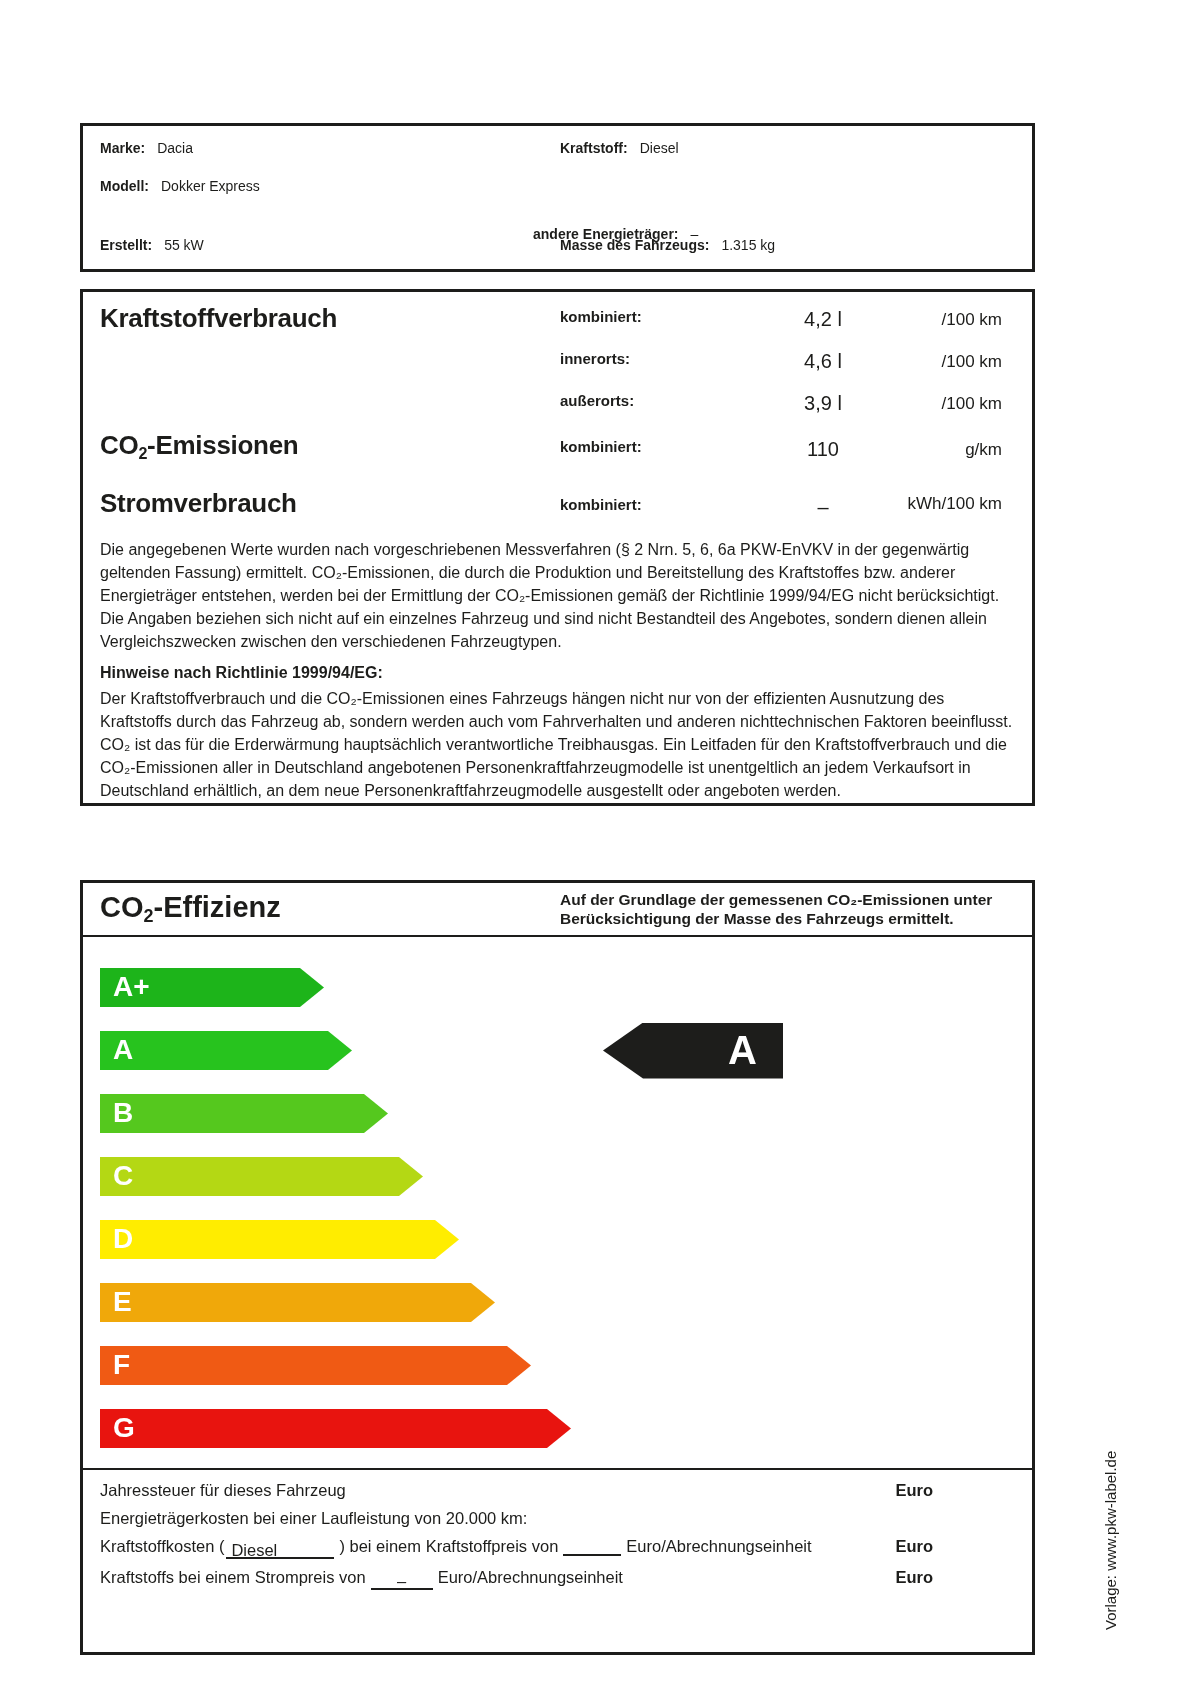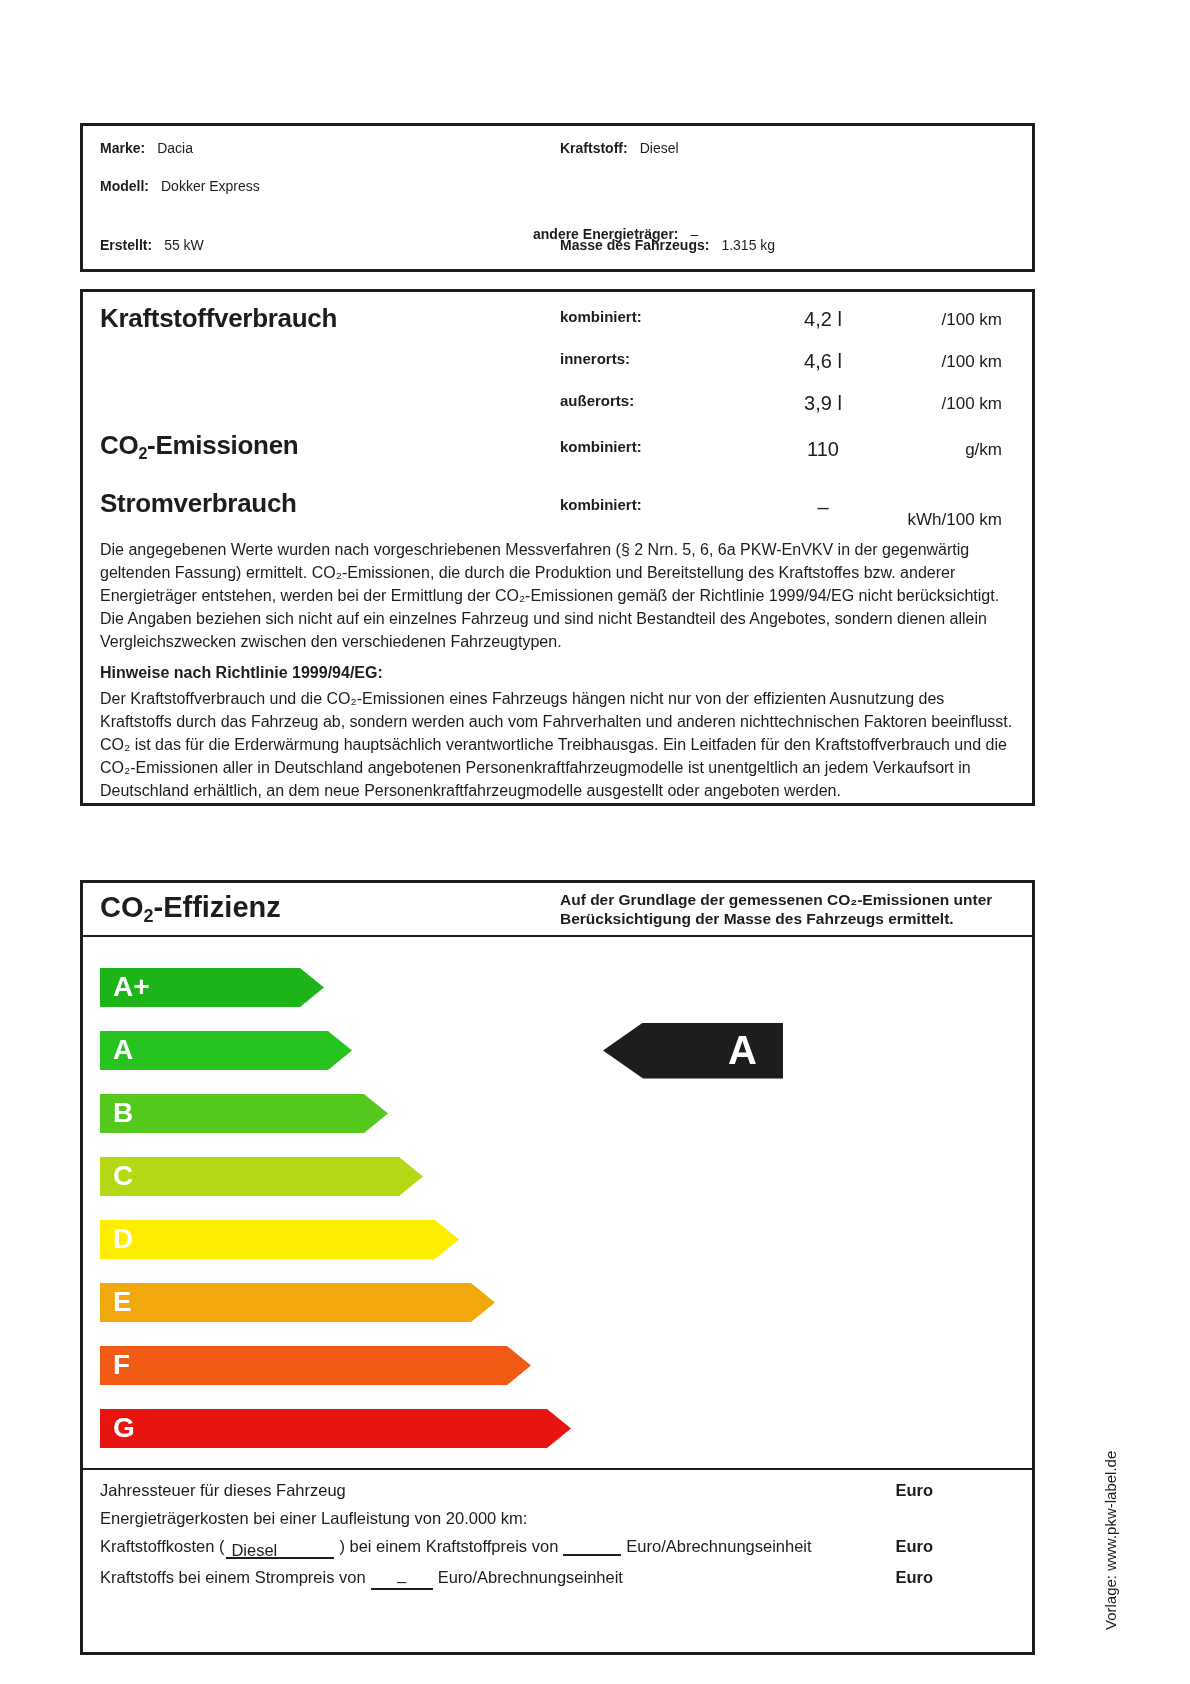--- a/index.html
+++ b/index.html
@@ -102,21 +102,21 @@
     <div class="crow-unit" style="top:102px;">/100 km</div>
 
     <div class="sec-head" style="top:138px;"><span>CO</span><span class="sub2">2</span><span>-Emissionen</span></div>
     <div class="crow-label" style="top:146px;">kombiniert:</div>
     <div class="crow-value" style="top:146px;">110</div>
     <div class="crow-unit" style="top:148px;">g/km</div>
 
     <div class="sec-head" style="top:196px;">Stromverbrauch</div>
     <div class="crow-label" style="top:204px;">kombiniert:</div>
     <div class="crow-value" style="top:204px;">–</div>
-    <div class="crow-unit" style="top:218px;">kWh/100 km</div>
+    <div class="crow-unit" style="top:202px;">kWh/100 km</div>
 
     <div class="note" style="top:246px;">Die angegebenen Werte wurden nach vorgeschriebenen Messverfahren (§ 2 Nrn. 5, 6, 6a PKW-EnVKV in der gegenwärtig geltenden Fassung) ermittelt. CO₂-Emissionen, die durch die Produktion und Bereitstellung des Kraftstoffes bzw. anderer Energieträger entstehen, werden bei der Ermittlung der CO₂-Emissionen gemäß der Richtlinie 1999/94/EG nicht berücksichtigt. Die Angaben beziehen sich nicht auf ein einzelnes Fahrzeug und sind nicht Bestandteil des Angebotes, sondern dienen allein Vergleichszwecken zwischen den verschiedenen Fahrzeugtypen.</div>
     <div class="note-head" style="top:372px;">Hinweise nach Richtlinie 1999/94/EG:</div>
     <div class="note" style="top:395px;">Der Kraftstoffverbrauch und die CO₂-Emissionen eines Fahrzeugs hängen nicht nur von der effizienten Ausnutzung des Kraftstoffs durch das Fahrzeug ab, sondern werden auch vom Fahrverhalten und anderen nichttechnischen Faktoren beeinflusst. CO₂ ist das für die Erderwärmung hauptsächlich verantwortliche Treibhausgas. Ein Leitfaden für den Kraftstoffverbrauch und die CO₂-Emissionen aller in Deutschland angebotenen Personenkraftfahrzeugmodelle ist unentgeltlich an jedem Verkaufsort in Deutschland erhältlich, an dem neue Personenkraftfahrzeugmodelle ausgestellt oder angeboten werden.</div>
   </div>
 
   <div class="box" id="box3">
     <div class="eff-head"><span>CO</span><span class="sub2">2</span><span>-Effizienz</span></div>
     <div class="basis-note">Auf der Grundlage der gemessenen CO₂-Emissionen unter Berücksichtigung der Masse des Fahrzeugs ermittelt.</div>
     <div class="divider" style="top:52px;"></div>

